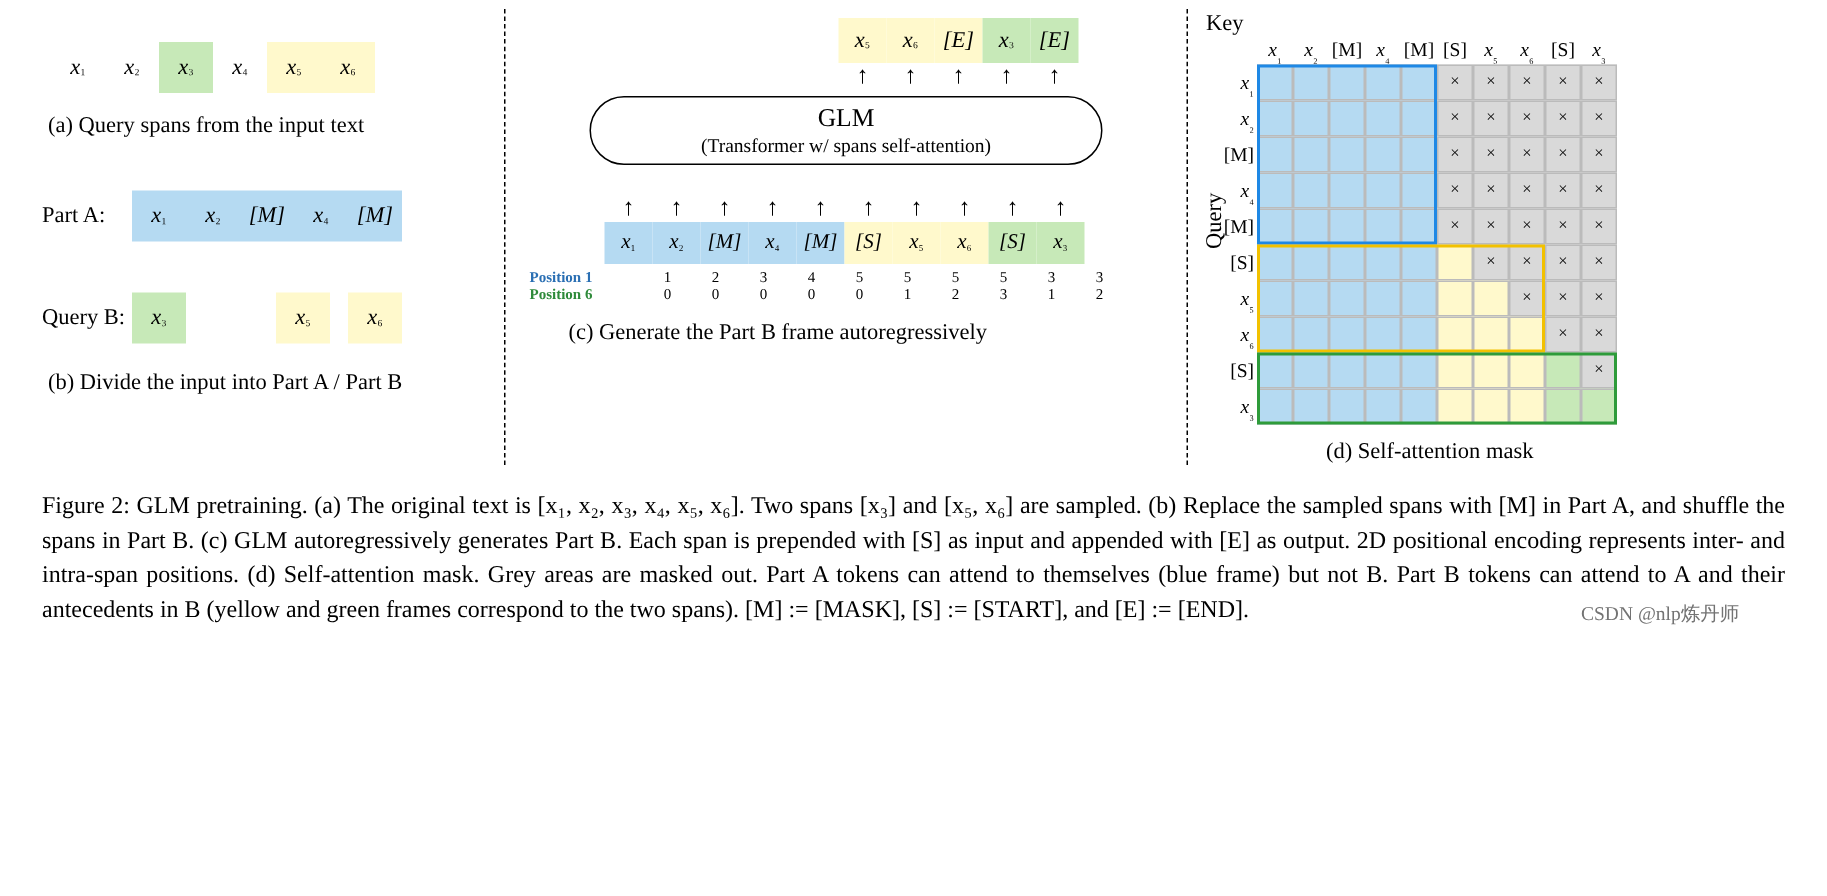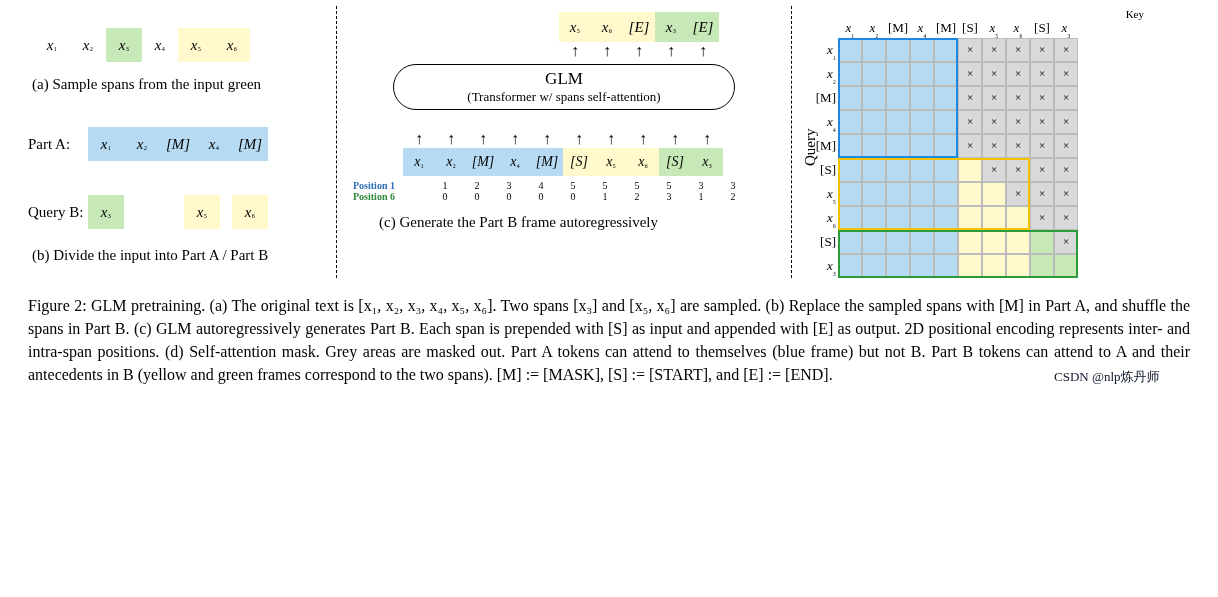--- a/index.html
+++ b/index.html
@@ -31,39 +31,39 @@
   .inrow { display:flex; margin-left:54px; }
   .itk { width:32px; height:28px; display:flex; align-items:center; justify-content:center; font-style:italic; font-size:14px; }
   .pos-rows { margin-left:0; margin-top:4px; font-size:10px;}
   .pos-row { display:flex; align-items:center; }
   .pos-lab { width:76px; padding-left:4px; font-weight:bold; }
   .p1 { color:#2a6fb3; }
   .p2 { color:#2e8a3a; }
   .pnum { width:32px; text-align:center; }
   .subcapC { margin:12px 0 0 30px; }
   
-  .key-title { text-align:right; margin-top:2px; font-size:11px; }
+  .key-title { text-align:left; margin-top:2px; font-size:15px; }
   .query-title { position:absolute; left:-2px; top:160px; transform:rotate(-90deg); transform-origin:left top; font-size:15px; }
   .dh { display:flex; margin-left:34px; font-size:13px; }
   .dh div { width:24px; text-align:center; }
   .grid { position:relative; margin-left:34px; }
   .grow { display:flex; }
   .glab { position:absolute; left:-30px; width:28px; text-align:right; font-size:13px; }
   .cell { width:24px; height:24px; box-sizing:border-box; border:1px solid #bbb; display:flex; align-items:center; justify-content:center; font-size:11px; line-height:1; }
   .cb { background:#b5daf2; }
   .cy { background:#fff9cc; }
   .cg { background:#c7e9b8; }
   .cx { background:#d9d9d9; }
   .frame { position:absolute; box-sizing:border-box; }
   .frame-blue { border:2.4px solid #1e88e5; }
   .frame-yellow { border:2.4px solid #f2c100; }
   .frame-green { border:2.4px solid #2e9b3a; }
   .subcapD { margin:10px 0 0 80px; }
   .caption { margin:16px 14px 0 14px; font-size:16px; line-height:1.45; text-align:justify; }
-  .watermark { color:#0f172a; font-size:13px; margin-left:1040px; margin-top:-18px; }
+  .watermark { color:#737373; font-size:13px; margin-left:1040px; margin-top:-18px; }
 </style>
 </head>
 <body>
 
 <div class="figwrap">
 <div class="cols">
 
   <div class="col-a">
     <div class="token-row" id="a-tokens">
           <div class="tk plain">
@@ -84,21 +84,21 @@
           </div>
           <div class="tk yellow">
             <i>x</i>
             <sub>₅</sub>
           </div>
           <div class="tk yellow">
             <i>x</i>
             <sub>₆</sub>
           </div>
         </div>
-    <div class="subcap">(a)  Sample spans from the input green</div>
+    <div class="subcap">(a)  Query spans from the input text</div>
 
     <div class="labA">
       <span class="lab">Part A:</span>
       <div class="row" id="partA">
             <div class="tk blue">
               <i>x</i>
               <sub>₁</sub>
             </div>
             <div class="tk blue">
               <i>x</i>
@@ -363,19 +363,20 @@
             <div class="cell cy"></div>
             <div class="cell cy"></div>
             <div class="cell cy"></div>
             <div class="cell cg"></div>
             <div class="cell cg"></div>
           </div>
           <div class="frame frame-blue" style="left:0;top:0;width:120px;height:120px;"></div>
           <div class="frame frame-yellow" style="left:0;top:120px;width:192px;height:72px;"></div>
           <div class="frame frame-green" style="left:0;top:192px;width:240px;height:48px;"></div>
         </div>
+    <div class="subcapD">(d)  Self-attention mask</div>
   </div>
 
 </div>
 
 <div class="caption">Figure 2: GLM pretraining. (a) The original text is [x₁, x₂, x₃, x₄, x₅, x₆]. Two spans [x₃] and [x₅, x₆] are sampled. (b) Replace the sampled spans with [M] in Part A, and shuffle the spans in Part B. (c) GLM autoregressively generates Part B. Each span is prepended with [S] as input and appended with [E] as output. 2D positional encoding represents inter- and intra-span positions. (d) Self-attention mask. Grey areas are masked out. Part A tokens can attend to themselves (blue frame) but not B. Part B tokens can attend to A and their antecedents in B (yellow and green frames correspond to the two spans). [M] := [MASK], [S] := [START], and [E] := [END].</div>
 <div class="watermark">CSDN @nlp炼丹师</div>
 </div>
 
 </body></html>

